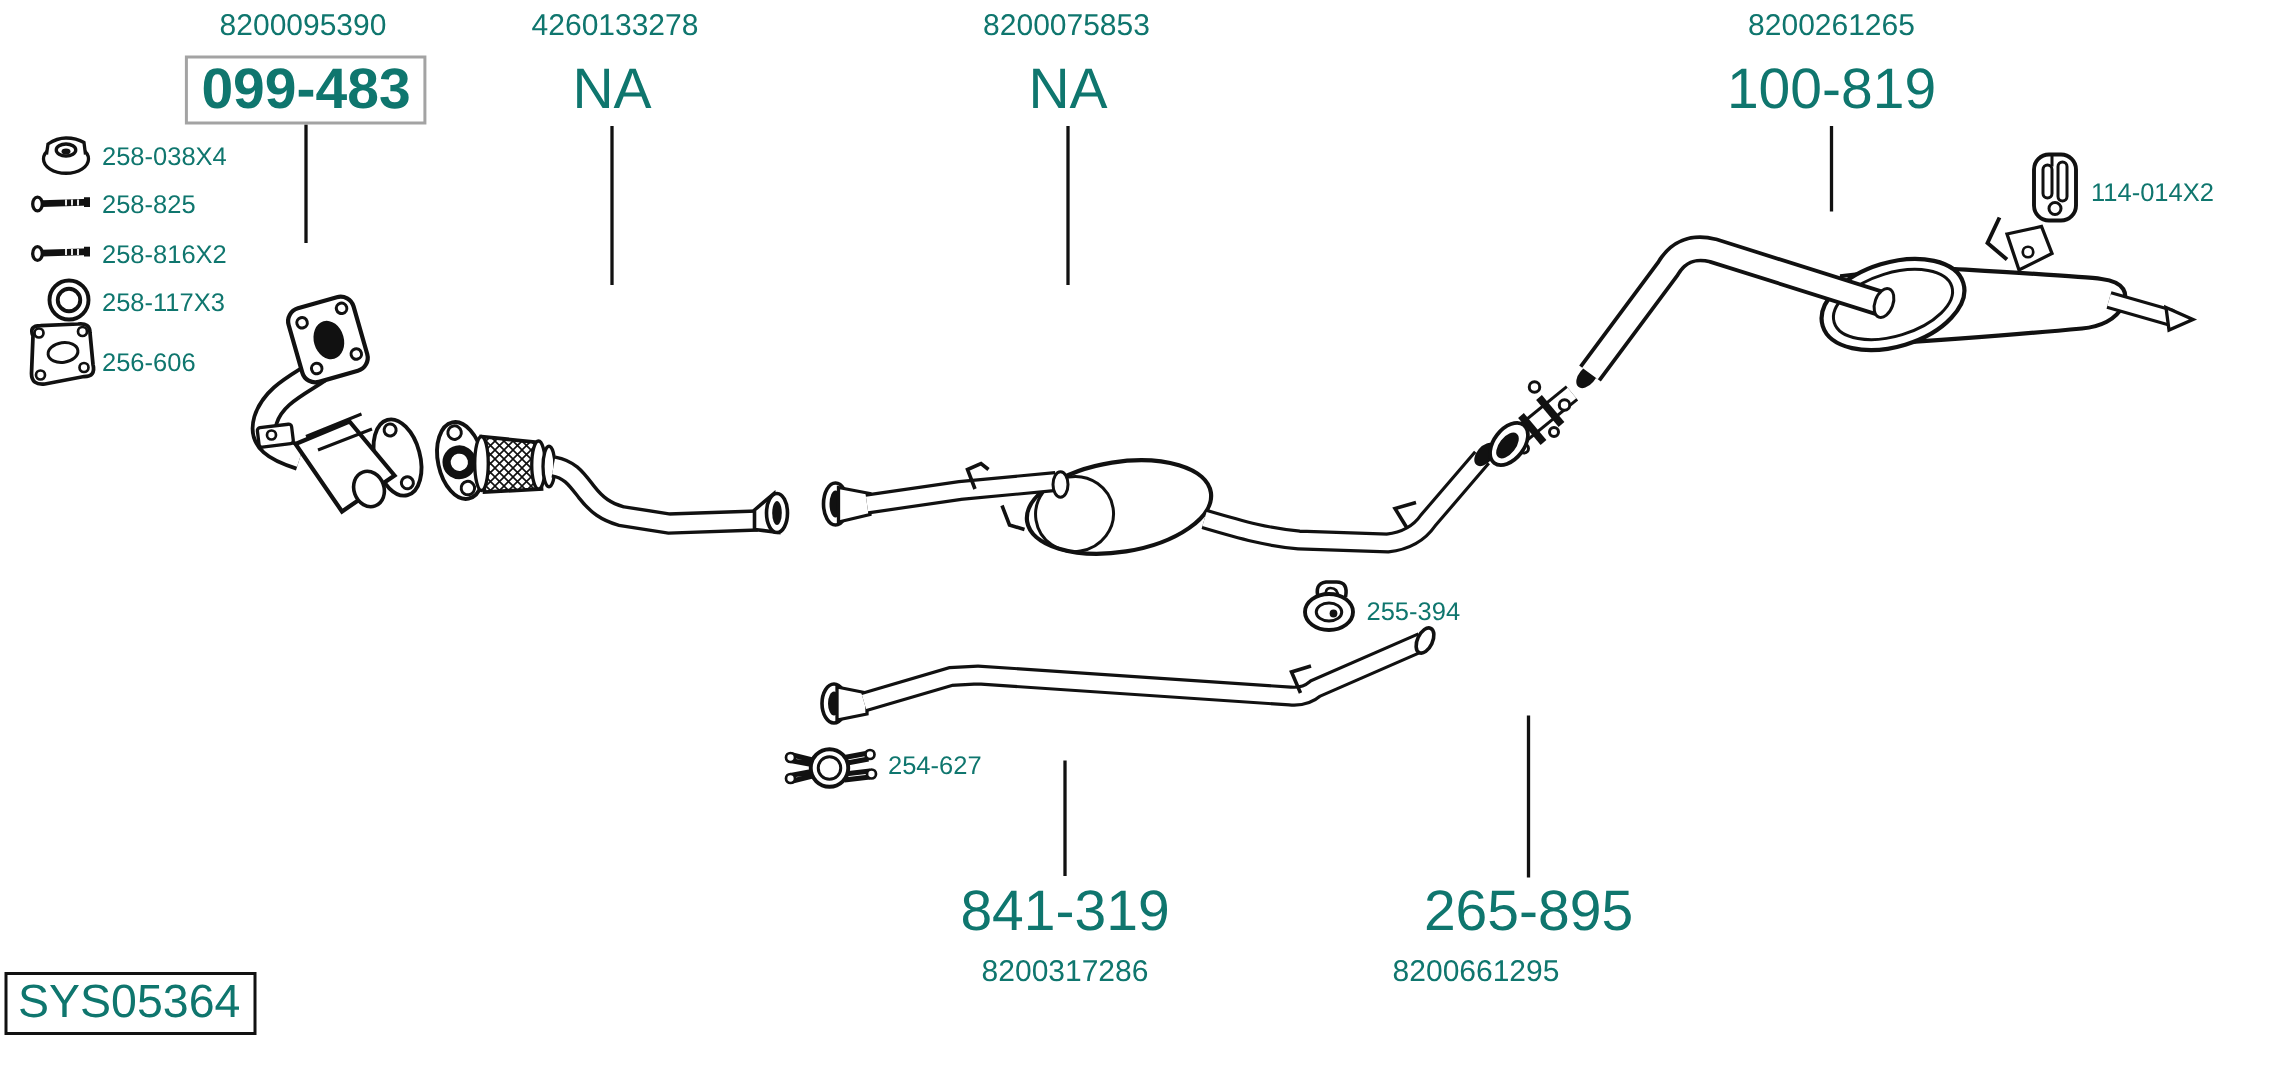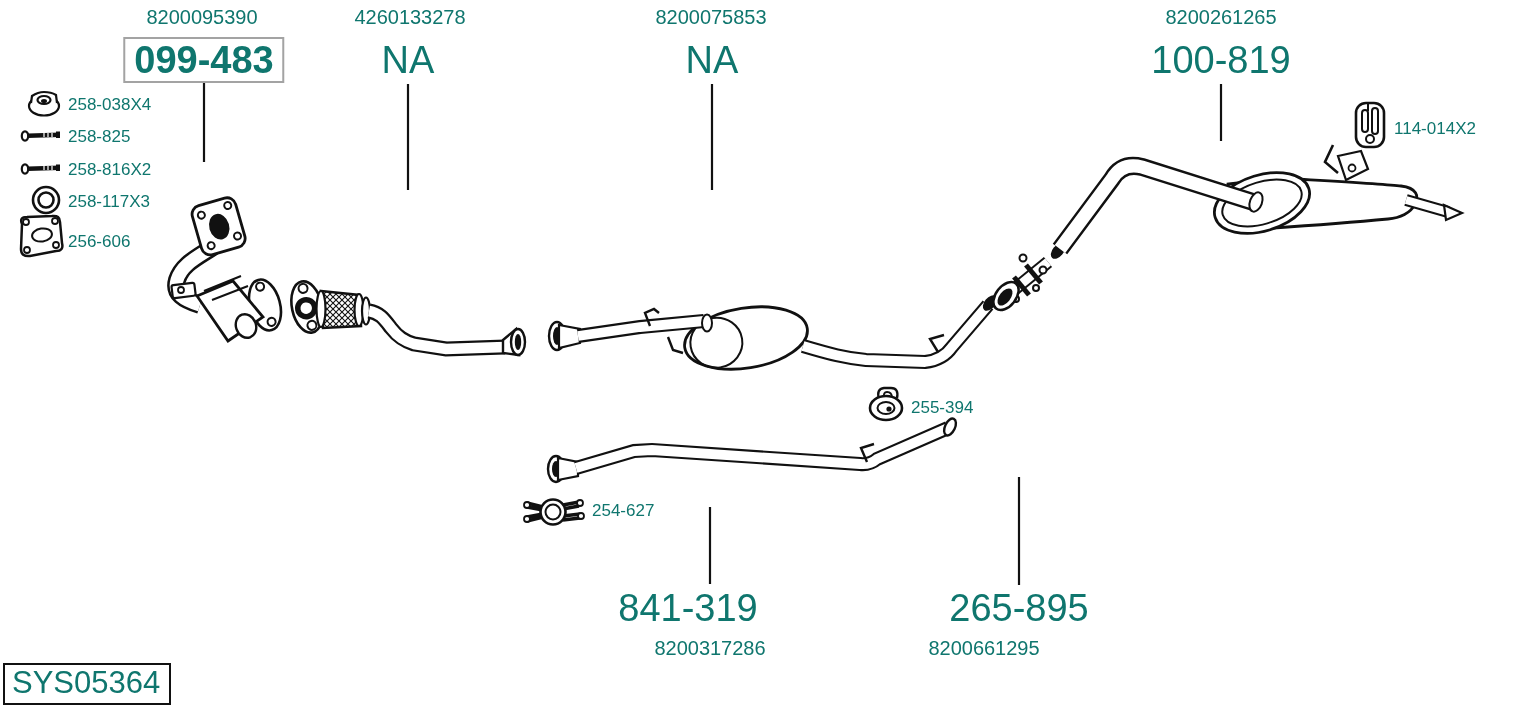--- a/index.html
+++ b/index.html
@@ -210,20 +210,20 @@
   <div class="lbl code" style="left:68px; top:93px;">258-038X4</div>
   <div class="lbl code" style="left:68px; top:125px;">258-825</div>
   <div class="lbl code" style="left:68px; top:158px;">258-816X2</div>
   <div class="lbl code" style="left:68px; top:190px;">258-117X3</div>
   <div class="lbl code" style="left:68px; top:230px;">256-606</div>
 
   <div class="lbl code" style="left:1394px; top:117px;">114-014X2</div>
   <div class="lbl code" style="left:911px;  top:396px;">255-394</div>
   <div class="lbl code" style="left:592px;  top:499px;">254-627</div>
 
-  <div class="lbl big" style="left:688px;  top:586px;">841-319</div>
+  <div class="lbl big" style="left:710px;  top:586px;">841-319</div>
   <div class="lbl ref" style="left:710px;  top:637px;">8200317286</div>
   <div class="lbl big" style="left:1019px; top:586px;">265-895</div>
   <div class="lbl ref" style="left:984px; top:637px;">8200661295</div>
 
-  <div class="lbl sys" style="left:3px; top:663px;text-align:center;">SYS05364</div>
+  <div class="lbl sys" style="left:3px; top:648px;text-align:center;">SYS05364</div>
 
 </div>
 
 </body></html>

